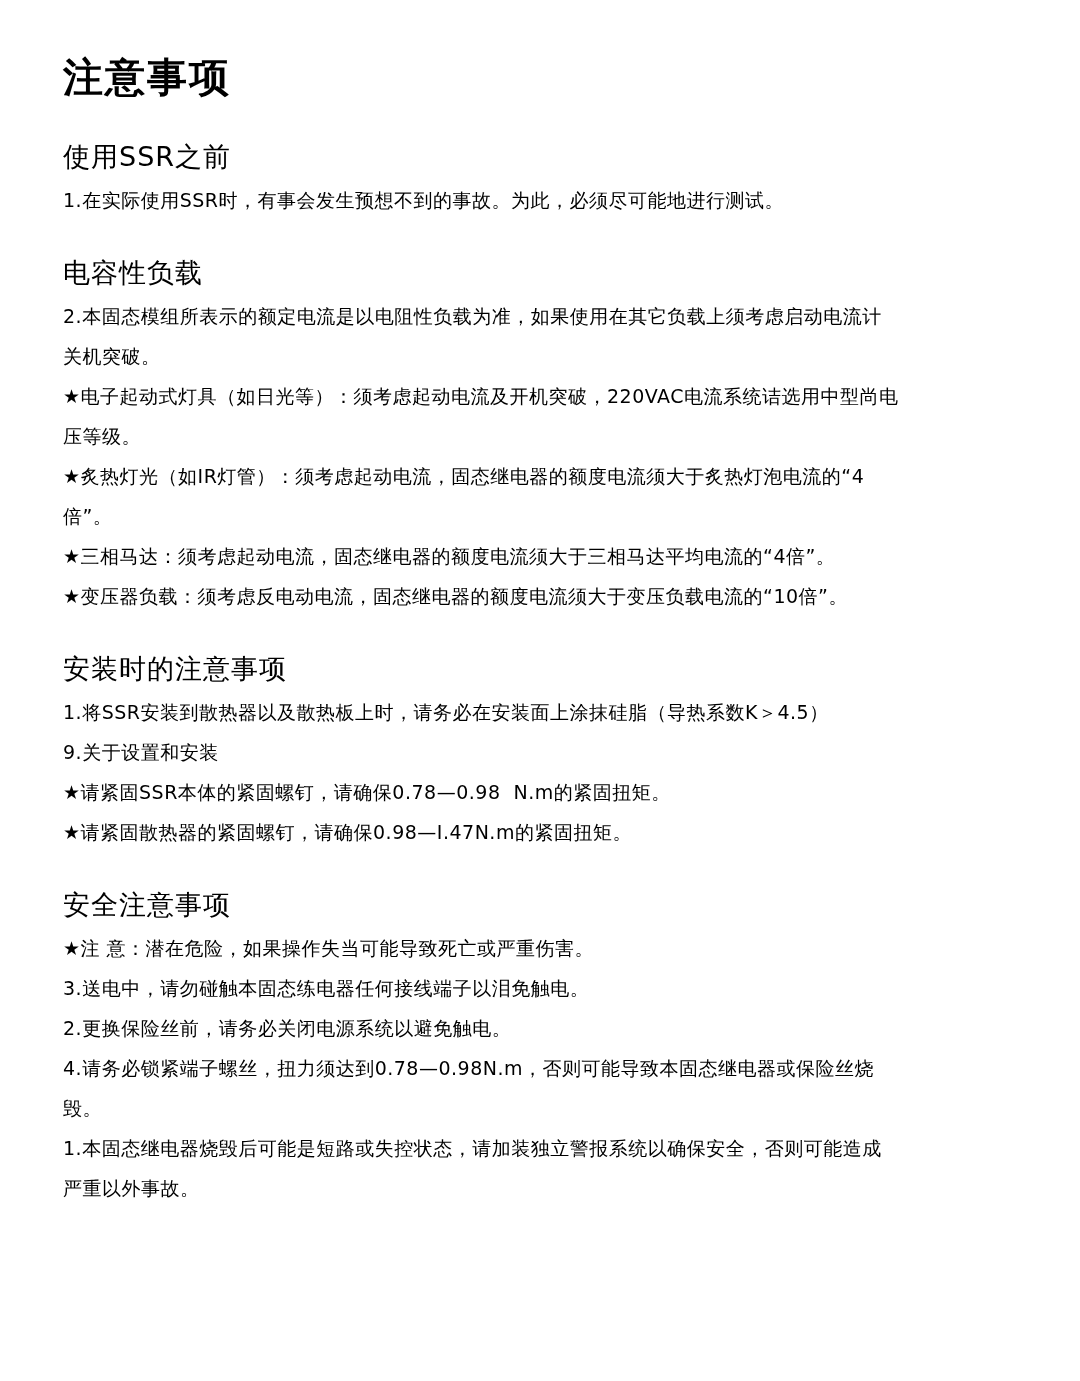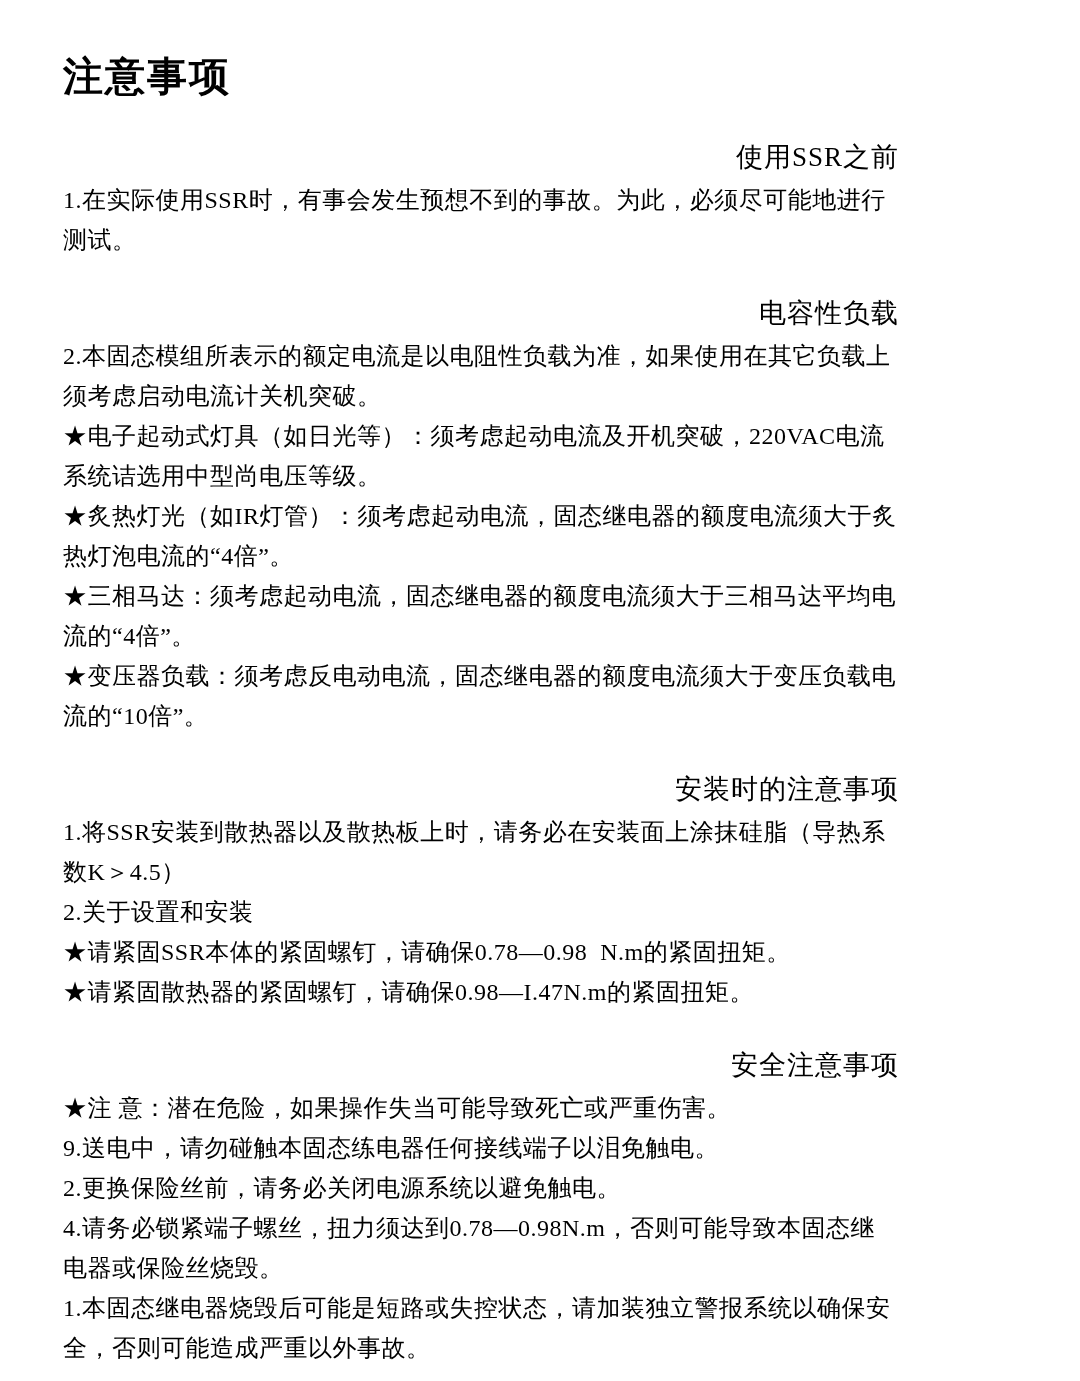--- a/index.html
+++ b/index.html
@@ -9,42 +9,40 @@
     color: #000000;
     font-family: "DejaVu Sans", "Liberation Sans", sans-serif;
   }
   .page {
     width: 937px;
     height: 1381px;
     box-sizing: border-box;
     background: #ffffff;
     padding: 50px 38px 30px 63px;
     overflow: hidden;
-    font-family: Liberation Serif, serif;
   }
   .doc-title {
     font-size: 40px;
     font-weight: 700;
     line-height: 54px;
     margin: 0 0 8px 0;
     letter-spacing: 2px;
   }
   .section {
     margin-top: 32px;
   }
   .section-heading {
     font-size: 27px;
     font-weight: 500;
     line-height: 42px;
     margin: 0 0 2px 0;
     letter-spacing: 1px;
-    text-align: right;
   }
   .doc-paragraph {
-    font-size: 24px;
+    font-size: 19px;
     font-weight: 400;
     line-height: 40px;
     margin: 0;
     white-space: pre-wrap;
     word-break: break-all;
     letter-spacing: 0.5px;
   }
 </style>
 </head>
 <body>
@@ -63,27 +61,27 @@
     <p class="doc-paragraph">2.本固态模组所表示的额定电流是以电阻性负载为准，如果使用在其它负载上须考虑启动电流计关机突破。</p>
     <p class="doc-paragraph">★电子起动式灯具（如日光等）：须考虑起动电流及开机突破，220VAC电流系统诘选用中型尚电压等级。</p>
     <p class="doc-paragraph">★炙热灯光（如IR灯管）：须考虑起动电流，固态继电器的额度电流须大于炙热灯泡电流的“4倍”。</p>
     <p class="doc-paragraph">★三相马达：须考虑起动电流，固态继电器的额度电流须大于三相马达平均电流的“4倍”。</p>
     <p class="doc-paragraph">★变压器负载：须考虑反电动电流，固态继电器的额度电流须大于变压负载电流的“10倍”。</p>
   </div>
 
   <div class="section">
     <h2 class="section-heading">安装时的注意事项</h2>
     <p class="doc-paragraph">1.将SSR安装到散热器以及散热板上时，请务必在安装面上涂抹硅脂（导热系数K＞4.5）</p>
-    <p class="doc-paragraph">2.关于设置和安装</p>
+    <p class="doc-paragraph">9.关于设置和安装</p>
     <p class="doc-paragraph">★请紧固SSR本体的紧固螺钉，请确保0.78—0.98  N.m的紧固扭矩。</p>
     <p class="doc-paragraph">★请紧固散热器的紧固螺钉，请确保0.98—I.47N.m的紧固扭矩。</p>
   </div>
 
   <div class="section">
     <h2 class="section-heading">安全注意事项</h2>
     <p class="doc-paragraph">★注 意：潜在危险，如果操作失当可能导致死亡或严重伤害。</p>
-    <p class="doc-paragraph">9.送电中，请勿碰触本固态练电器任何接线端子以泪免触电。</p>
+    <p class="doc-paragraph">3.送电中，请勿碰触本固态练电器任何接线端子以泪免触电。</p>
     <p class="doc-paragraph">2.更换保险丝前，请务必关闭电源系统以避免触电。</p>
     <p class="doc-paragraph">4.请务必锁紧端子螺丝，扭力须达到0.78—0.98N.m，否则可能导致本固态继电器或保险丝烧毁。</p>
     <p class="doc-paragraph">1.本固态继电器烧毁后可能是短路或失控状态，请加装独立警报系统以确保安全，否则可能造成严重以外事故。</p>
   </div>
 
 </div>
 
 </body></html>

